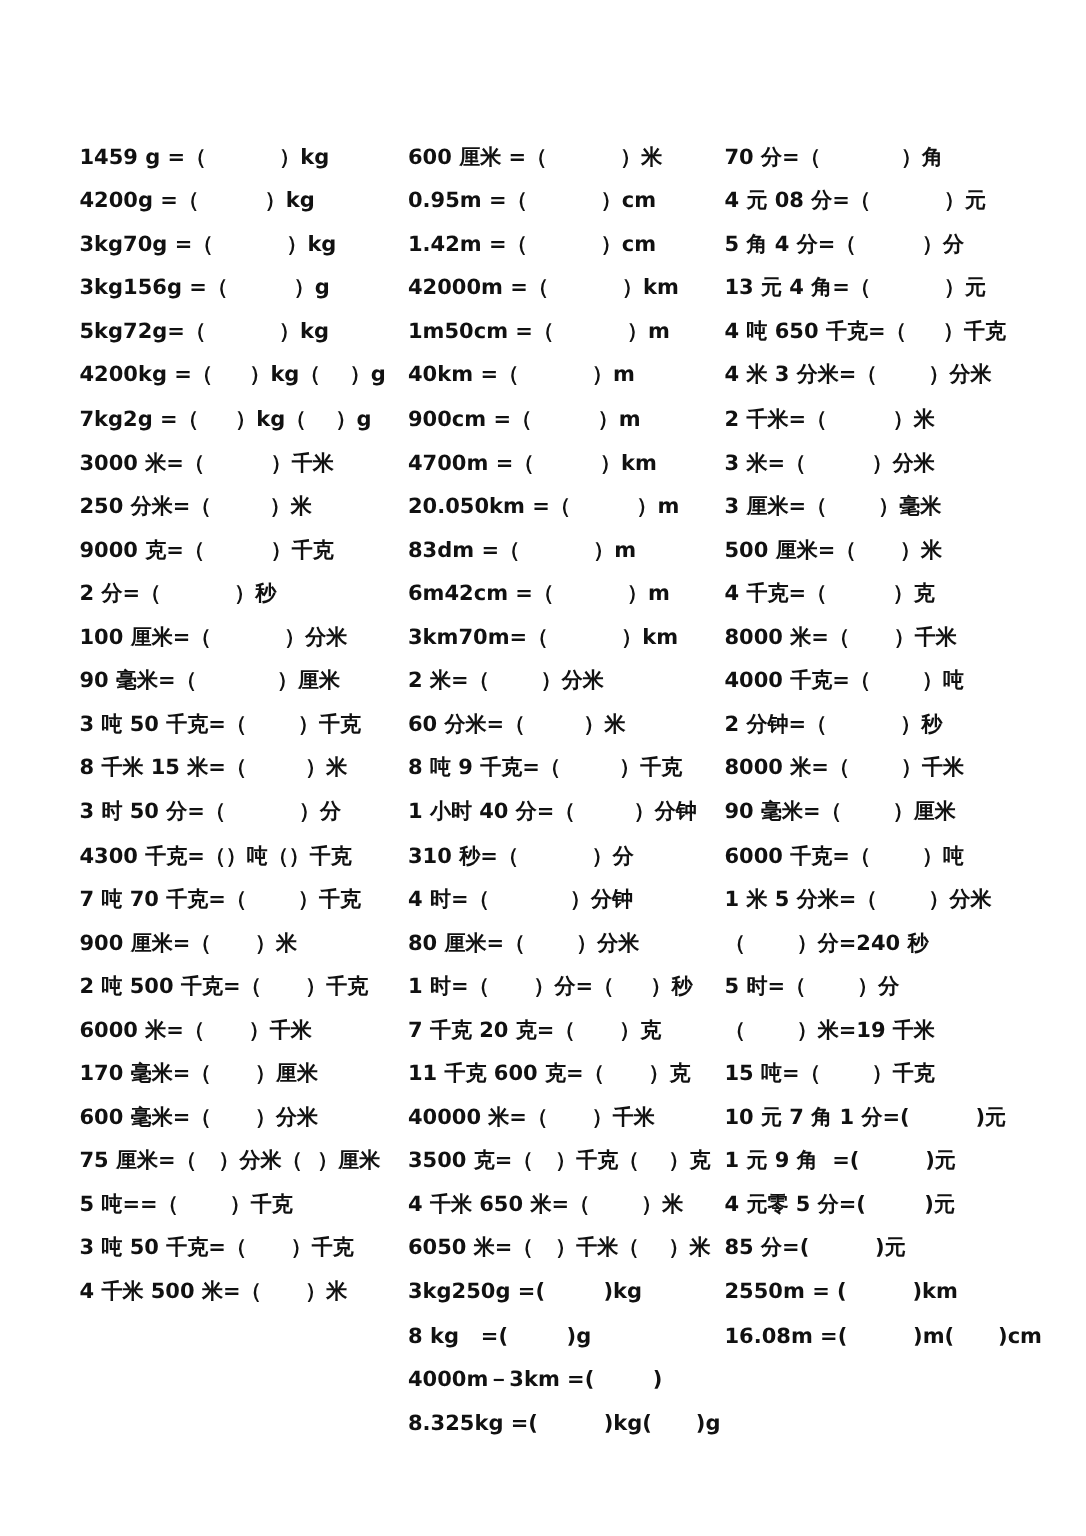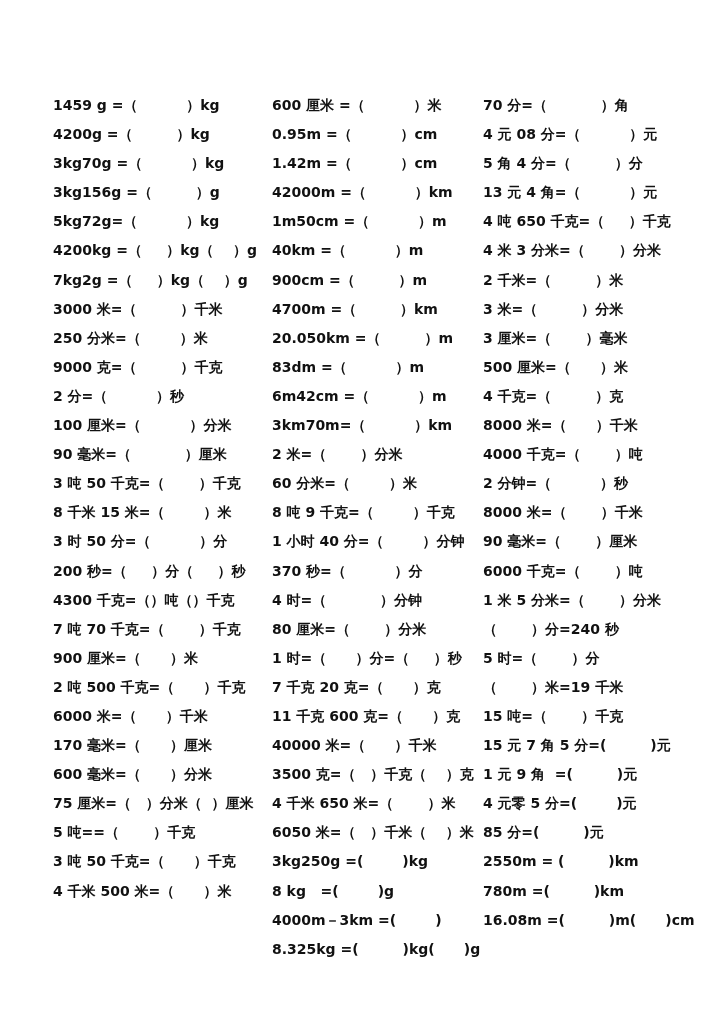--- a/index.html
+++ b/index.html
@@ -27,21 +27,20 @@
       <div class="row">7kg2g =（     ）kg（    ）g</div>
       <div class="row">3000 米=（         ）千米</div>
       <div class="row">250 分米=（        ）米</div>
       <div class="row">9000 克=（         ）千克</div>
       <div class="row">2 分=（          ）秒</div>
       <div class="row">100 厘米=（          ）分米</div>
       <div class="row">90 毫米=（           ）厘米</div>
       <div class="row">3 吨 50 千克=（       ）千克</div>
       <div class="row">8 千米 15 米=（        ）米</div>
       <div class="row">3 时 50 分=（          ）分</div>
-      <div class="row">200 秒=（     ）分（     ）秒</div>
       <div class="row">4300 千克=（）吨（）千克</div>
       <div class="row">7 吨 70 千克=（       ）千克</div>
       <div class="row">900 厘米=（      ）米</div>
       <div class="row">2 吨 500 千克=（      ）千克</div>
       <div class="row">6000 米=（      ）千米</div>
       <div class="row">170 毫米=（      ）厘米</div>
       <div class="row">600 毫米=（      ）分米</div>
       <div class="row">75 厘米=（   ）分米（  ）厘米</div>
       <div class="row">5 吨==（       ）千克</div>
       <div class="row">3 吨 50 千克=（      ）千克</div>
@@ -57,21 +56,21 @@
       <div class="row">900cm =（         ）m</div>
       <div class="row">4700m =（         ）km</div>
       <div class="row">20.050km =（         ）m</div>
       <div class="row">83dm =（          ）m</div>
       <div class="row">6m42cm =（          ）m</div>
       <div class="row">3km70m=（          ）km</div>
       <div class="row">2 米=（       ）分米</div>
       <div class="row">60 分米=（        ）米</div>
       <div class="row">8 吨 9 千克=（        ）千克</div>
       <div class="row">1 小时 40 分=（        ）分钟</div>
-      <div class="row">370 秒=（          ）分</div>
+      <div class="row">310 秒=（          ）分</div>
       <div class="row">4 时=（           ）分钟</div>
       <div class="row">80 厘米=（       ）分米</div>
       <div class="row">1 时=（      ）分=（     ）秒</div>
       <div class="row">7 千克 20 克=（      ）克</div>
       <div class="row">11 千克 600 克=（      ）克</div>
       <div class="row">40000 米=（      ）千米</div>
       <div class="row">3500 克=（   ）千克（    ）克</div>
       <div class="row">4 千米 650 米=（       ）米</div>
       <div class="row">6050 米=（   ）千米（    ）米</div>
       <div class="row">3kg250g =(        )kg</div>
@@ -95,21 +94,20 @@
       <div class="row">4000 千克=（       ）吨</div>
       <div class="row">2 分钟=（          ）秒</div>
       <div class="row">8000 米=（       ）千米</div>
       <div class="row">90 毫米=（       ）厘米</div>
       <div class="row">6000 千克=（       ）吨</div>
       <div class="row">1 米 5 分米=（       ）分米</div>
       <div class="row">（       ）分=240 秒</div>
       <div class="row">5 时=（       ）分</div>
       <div class="row">（       ）米=19 千米</div>
       <div class="row">15 吨=（       ）千克</div>
-      <div class="row">15 元 7 角 5 分=(         )元</div>
+      <div class="row">10 元 7 角 1 分=(         )元</div>
       <div class="row">1 元 9 角  =(         )元</div>
       <div class="row">4 元零 5 分=(        )元</div>
       <div class="row">85 分=(         )元</div>
       <div class="row">2550m = (         )km</div>
-      <div class="row">780m =(         )km</div>
       <div class="row">16.08m =(         )m(      )cm</div>
     </div>
 </div>
 
 </body></html>

